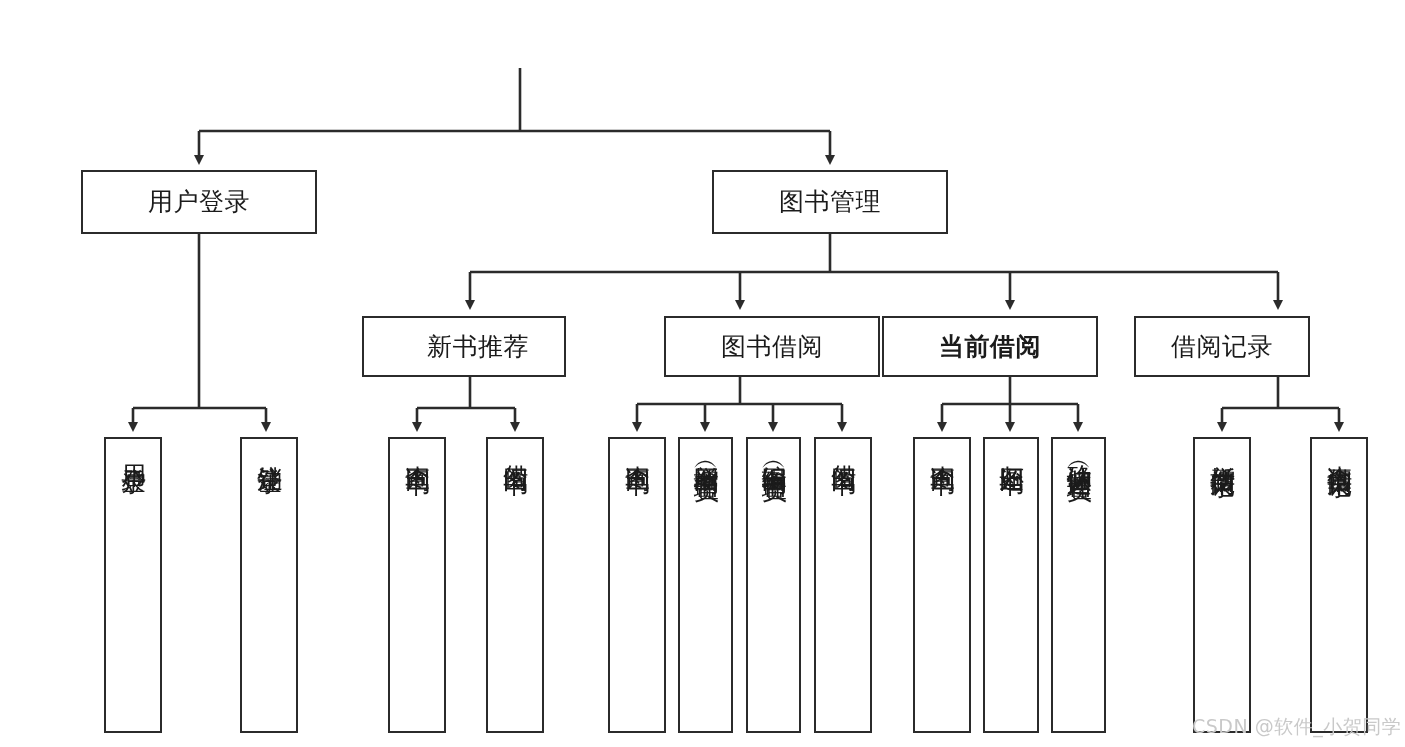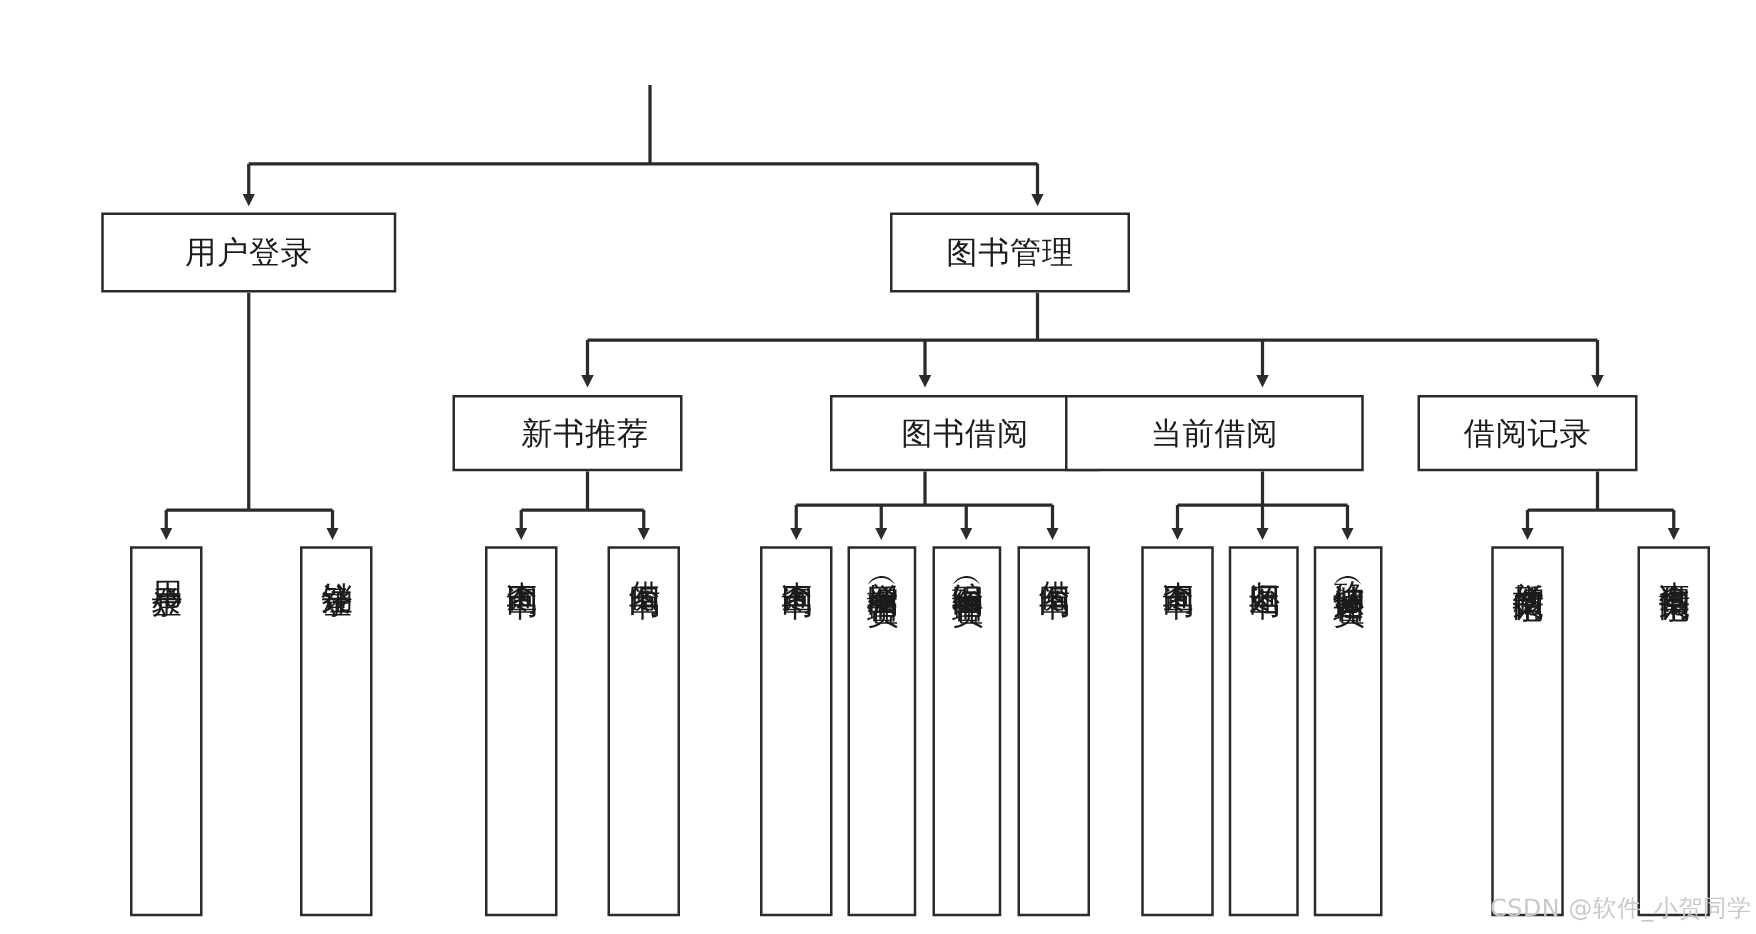--- a/index.html
+++ b/index.html
@@ -130,33 +130,33 @@
       <path d="M1222,408 L1222,427" marker-end="url(#arrow)"></path>
       <path d="M1339,408 L1339,427" marker-end="url(#arrow)"></path>
     </g>
   </svg>
 
 
   <div class="node horiz" style="left:81px; top:170px; width:236px; height:64px;">
     <span class="node-label">用户登录</span>
   </div>
 
-  <div class="node horiz" style="left:712px; top:170px; width:192px; height:64px;">
+  <div class="node horiz" style="left:712px; top:170px; width:236px; height:64px;">
     <span class="node-label">图书管理</span>
   </div>
 
-  <div class="node horiz" style="left:362px; top:316px; width:184px; height:61px;padding-left:28px;">
+  <div class="node horiz" style="left:362px; top:316px; width:204px; height:61px;padding-left:28px;">
     <span class="node-label">新书推荐</span>
   </div>
 
   <div class="node horiz" style="left:632px; top:316px; width:216px; height:61px;margin-left:32px;">
     <span class="node-label">图书借阅</span>
   </div>
 
-  <div class="node horiz" style="left:852px; top:316px; width:239px; height:61px;">
+  <div class="node horiz" style="left:882px; top:316px; width:216px; height:61px;font-weight:bold;">
     <span class="node-label">当前借阅</span>
   </div>
 
   <div class="node horiz" style="left:1134px; top:316px; width:176px; height:61px;">
     <span class="node-label">借阅记录</span>
   </div>
 
   <div class="node vert" style="left:104px; top:437px; width:58px; height:296px;">
     <span class="node-label">用户登录</span>
   </div>

